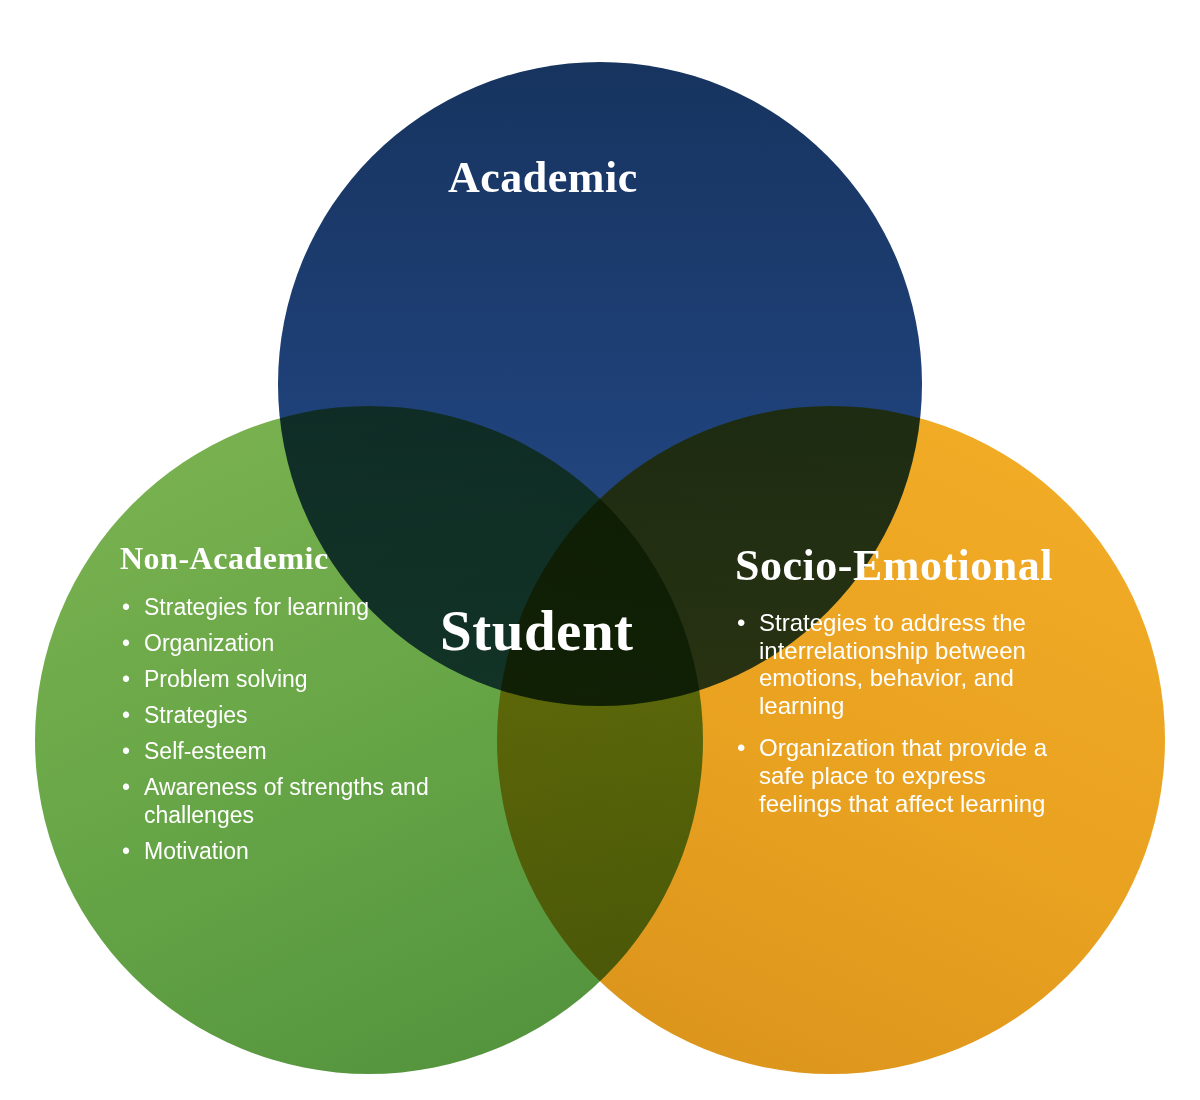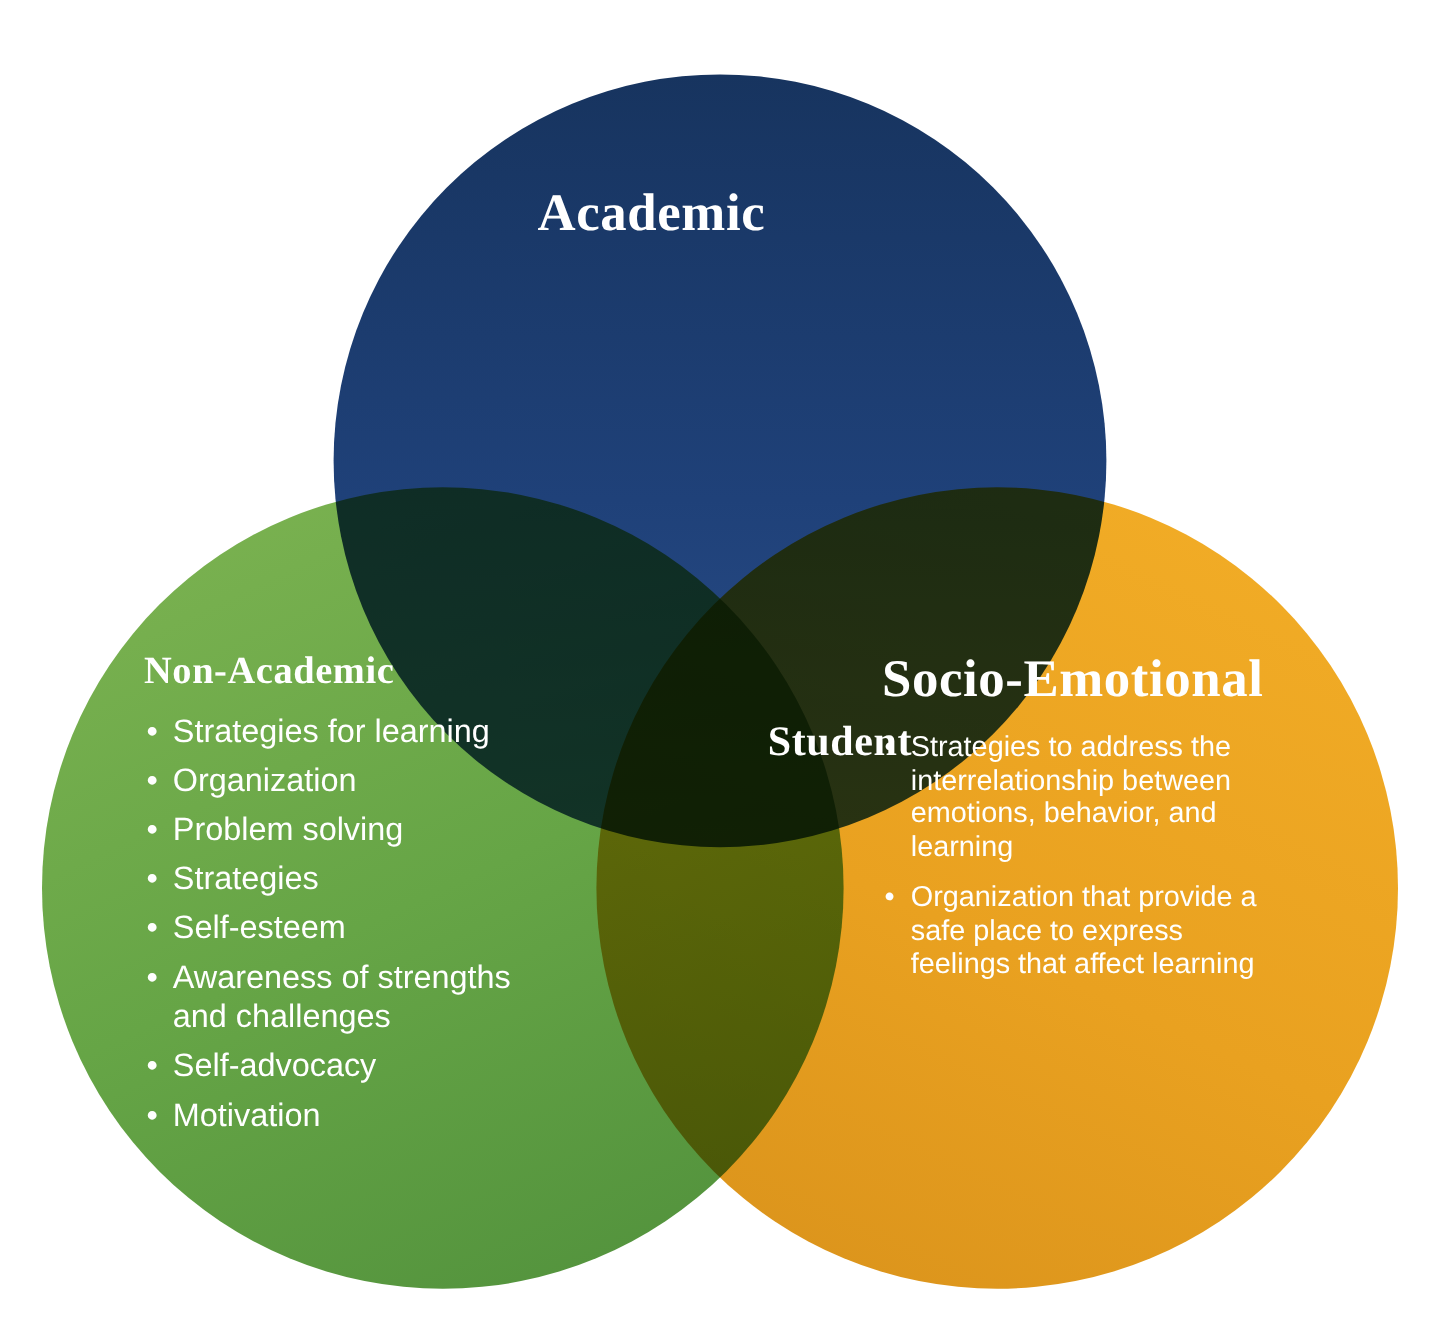--- a/index.html
+++ b/index.html
@@ -63,36 +63,36 @@
   
   .block-academic { left: 448px; top: 152px; width: 345px; }
   .block-academic h2 { font-size: 44px; margin-bottom: 18px; }
   .block-academic li {
     font-size: 27px; line-height: 1.18; margin-bottom: 15px;
   }
   
   .block-nonacademic { left: 120px; top: 540px; width: 340px; }
   .block-nonacademic h2 { font-size: 32px; margin-bottom: 16px; }
   .block-nonacademic li {
-    font-size: 27px; line-height: 1.22; margin-bottom: 8px;
+    font-size: 23px; line-height: 1.22; margin-bottom: 8px;
   }
   
   .block-socio { left: 735px; top: 540px; width: 315px; }
   .block-socio h2 { font-size: 44px; margin-bottom: 18px; }
   .block-socio li {
     font-size: 24px; line-height: 1.15; margin-bottom: 15px;
   }
   
   .student-label {
     position: absolute;
     left: 440px; top: 598px; width: 320px;
-    text-align: right;
+    text-align: left;
     font-family: "Liberation Serif", "DejaVu Serif", serif;
     font-weight: 700;
-    font-size: 35px;
+    font-size: 57px;
     color: #ffffff;
     z-index: 3;
     letter-spacing: 0.5px;
   }
 </style>
 </head>
 <body>
 
 <div class="canvas">
 
@@ -108,21 +108,20 @@
 
   <div class="tb block-nonacademic">
     <h2>Non-Academic</h2>
     <ul>
         <li>Strategies for learning</li>
         <li>Organization</li>
         <li>Problem solving</li>
         <li>Strategies</li>
         <li>Self-esteem</li>
         <li>Awareness of strengths and challenges</li>
-        <li>Self-advocacy</li>
         <li>Motivation</li>
       </ul>
   </div>
 
   <div class="tb block-socio">
     <h2>Socio-Emotional</h2>
     <ul>
         <li>Strategies to address the interrelationship between emotions, behavior, and learning</li>
         <li>Organization that provide a safe place to express feelings that affect learning</li>
       </ul>

